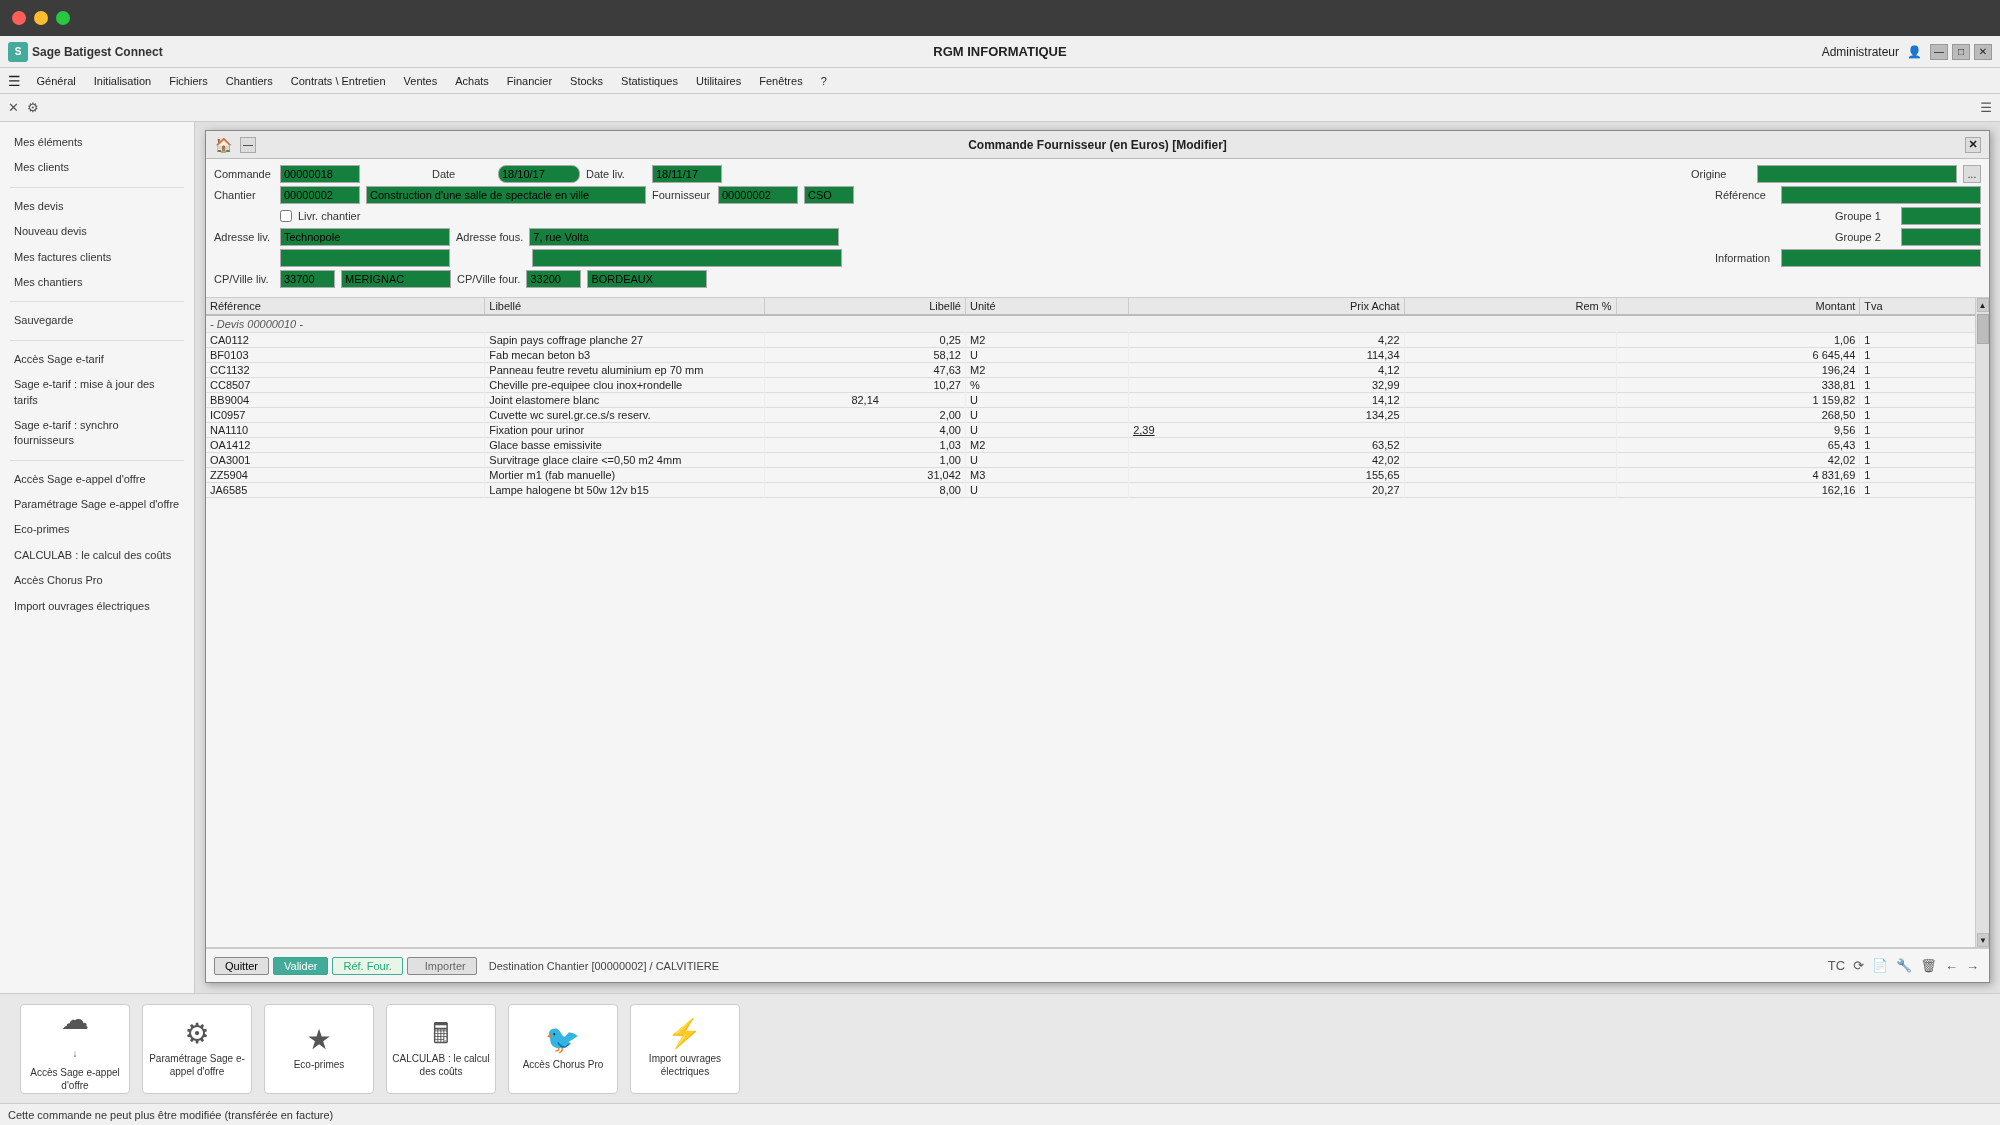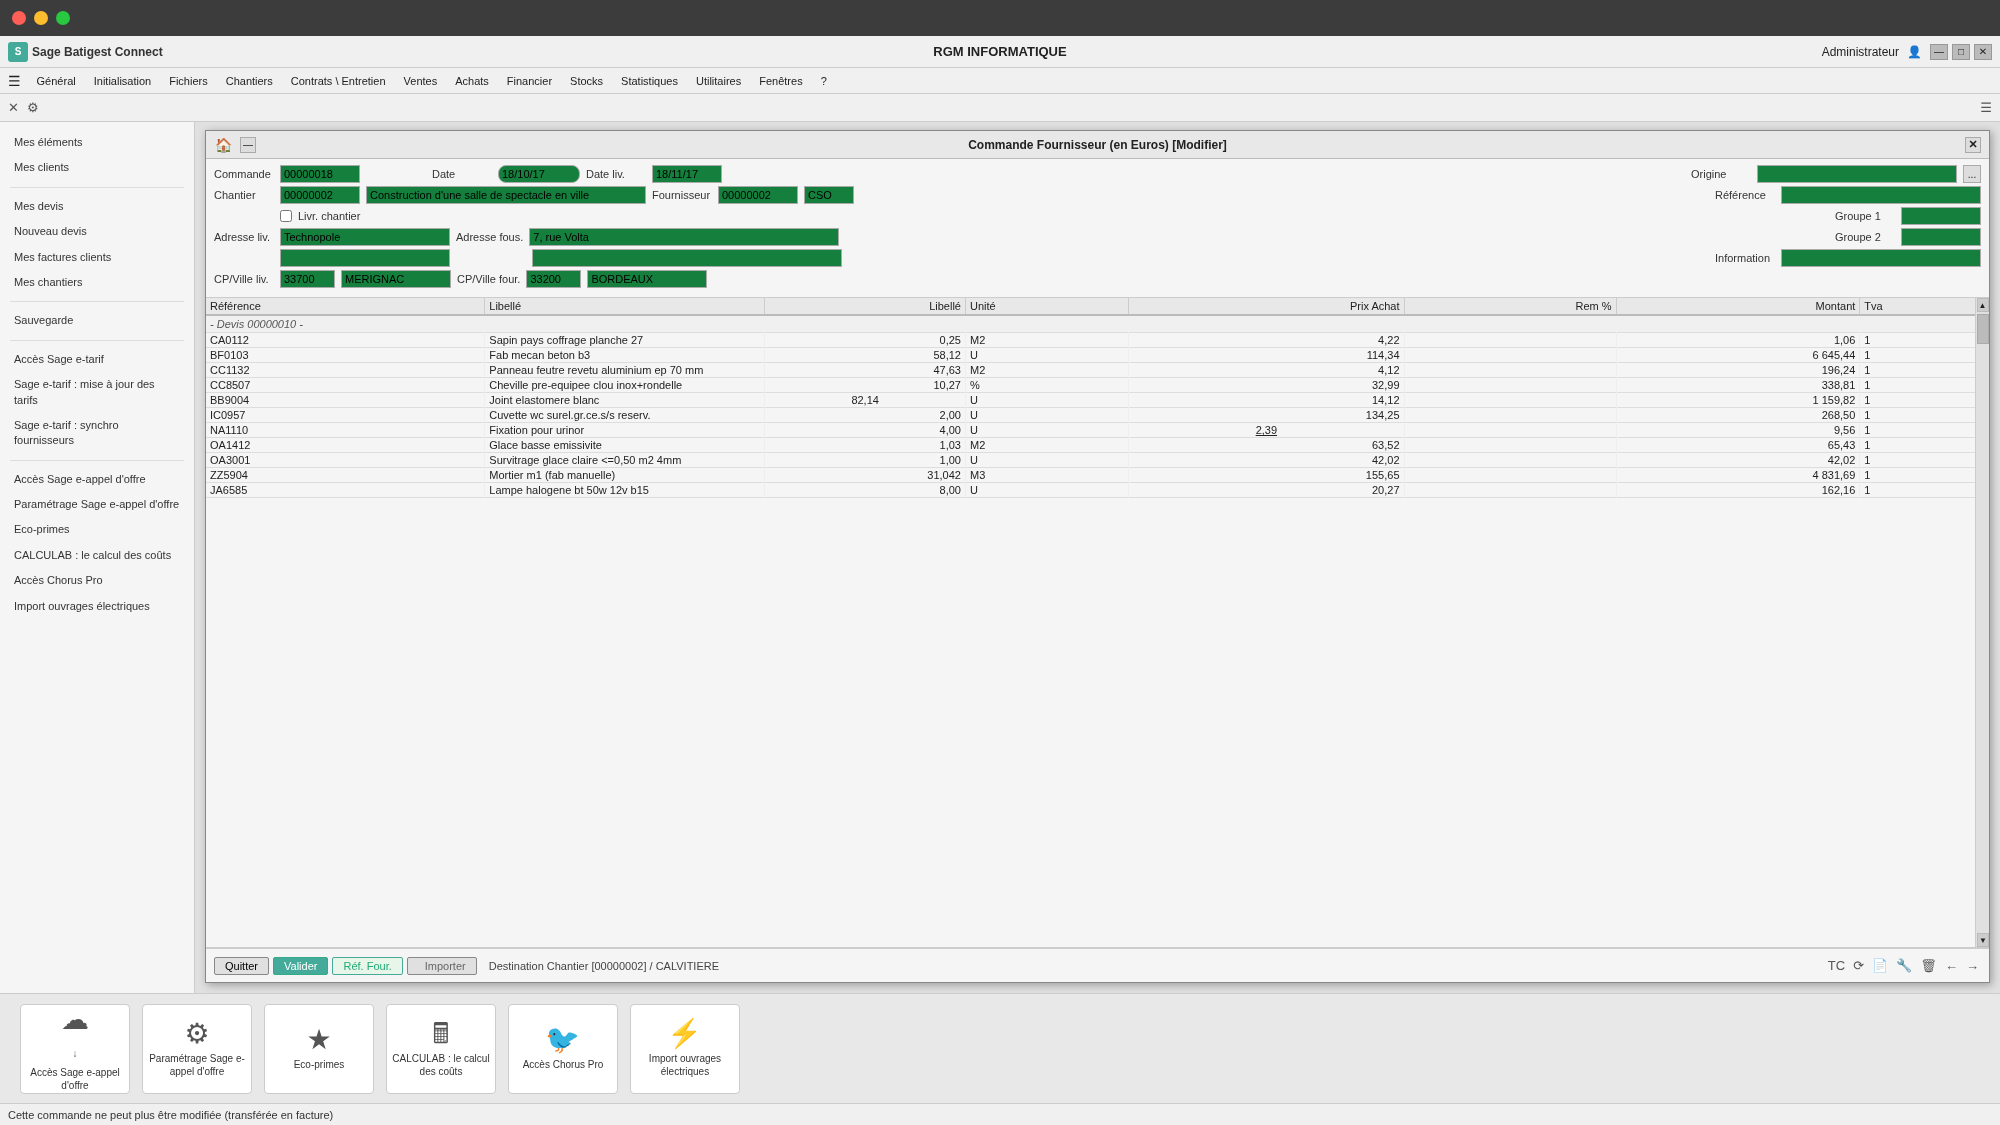--- a/index.html
+++ b/index.html
@@ -633,21 +633,21 @@
       <td style="text-align:right;">134,25</td>
       <td style="text-align:right;"></td>
       <td style="text-align:right;">268,50</td>
       <td>1</td>
     </tr>
                   <tr>
       <td>NA1110</td>
       <td>Fixation pour urinor</td>
       <td style="text-align:right;">4,00</td>
       <td>U</td>
-      <td style="text-align:center;text-decoration:underline;">2,39</td>
+      <td style="text-align:left;text-decoration:underline;">2,39</td>
       <td style="text-align:right;"></td>
       <td style="text-align:right;">9,56</td>
       <td>1</td>
     </tr>
                   <tr>
       <td>OA1412</td>
       <td>Glace basse emissivite</td>
       <td style="text-align:right;">1,03</td>
       <td>M2</td>
       <td style="text-align:right;">63,52</td>

